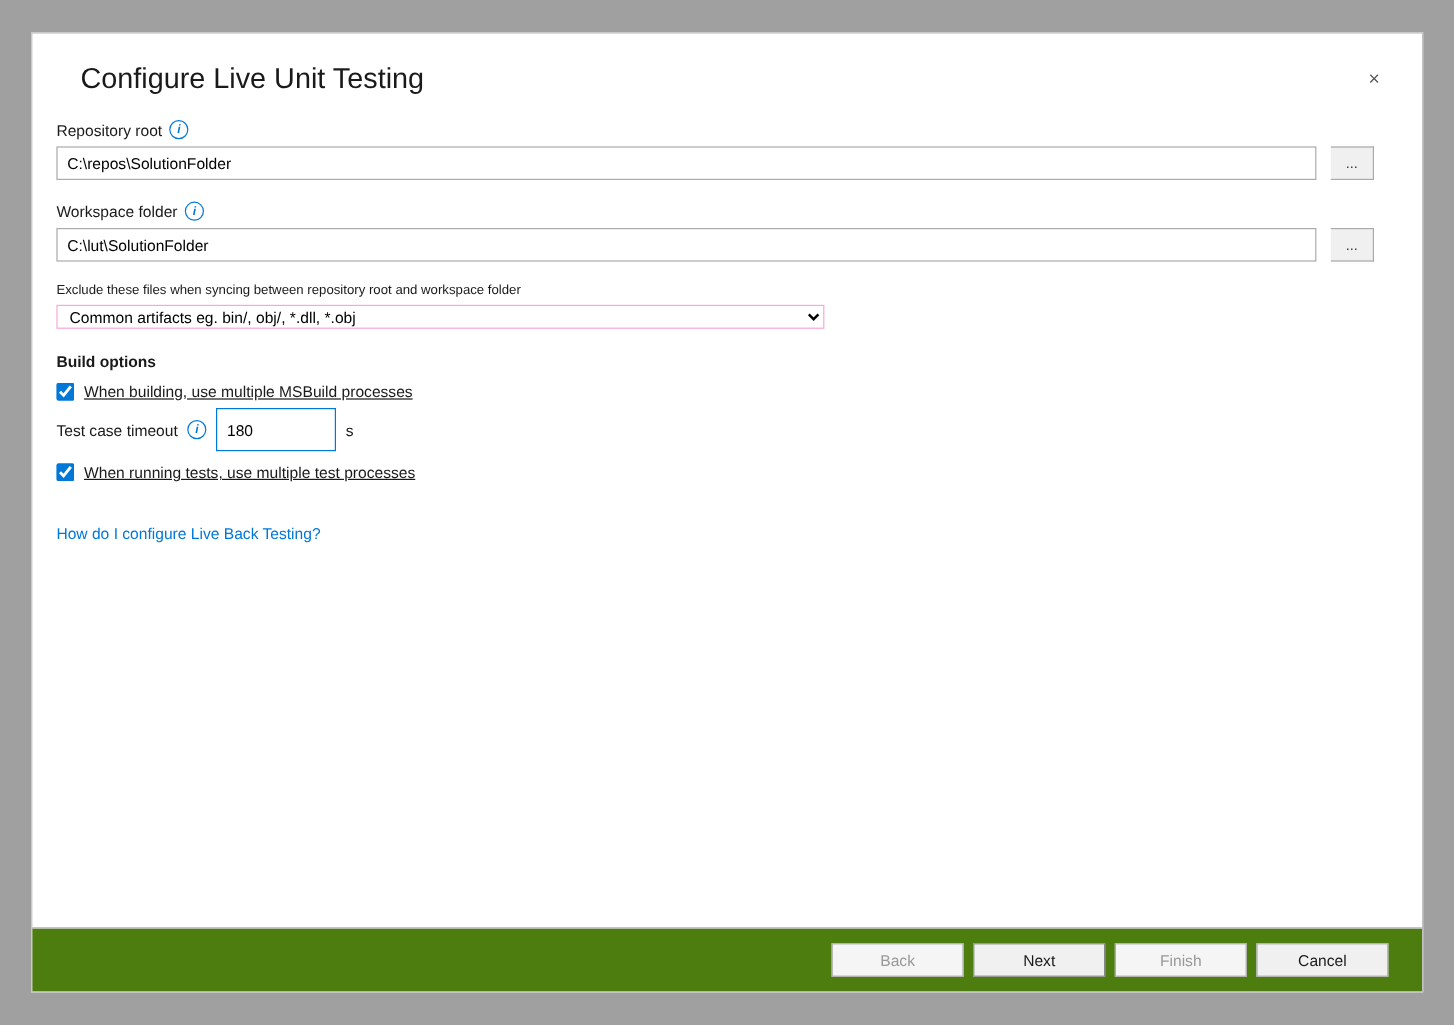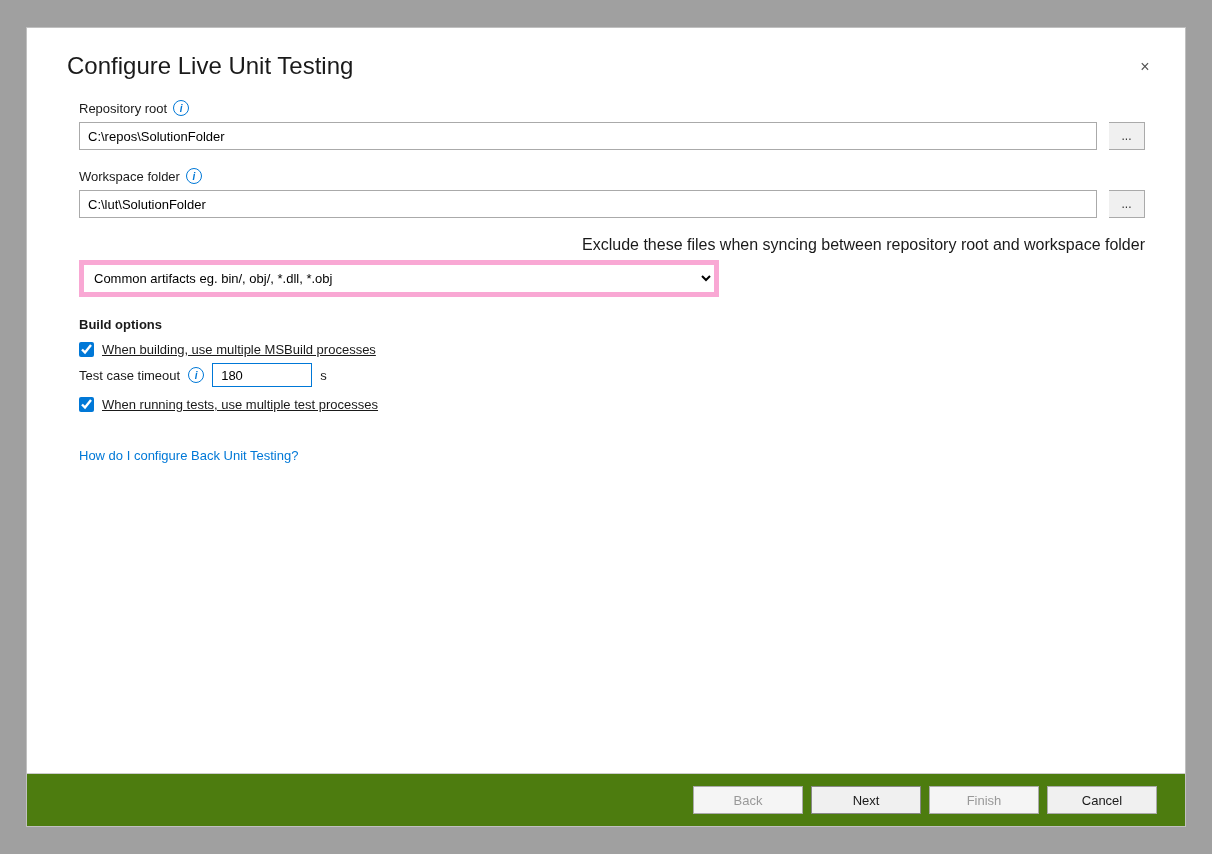--- a/index.html
+++ b/index.html
@@ -42,21 +42,21 @@
       cursor: pointer;
       font-size: 16px;
       color: #555;
       display: flex;
       align-items: center;
       justify-content: center;
       margin-top: 2px;
     }
     .dialog-content {
       flex: 1;
-      padding: 10px 40px 20px 52px;
+      padding: 10px 40px 20px 20px;
     }
     .field-group {
       margin-bottom: 18px;
     }
     .field-label {
       display: flex;
       align-items: center;
       gap: 6px;
       margin-bottom: 6px;
       font-size: 13px;
@@ -95,32 +95,31 @@
       border-left: none;
       background: #f0f0f0;
       cursor: pointer;
       font-size: 12px;
       display: flex;
       align-items: center;
       justify-content: center;
       color: #333;
     }
     .exclude-label {
-      font-size: 16px;
+      font-size: 11px;
       margin-bottom: 6px;
-      text-align: right;
     }
     .dropdown-row {
       display: flex;
       align-items: center;
     }
     .dropdown-select {
       width: 640px;
-      height: 37px;
-      border: 5px solid #f9a8d4;
+      height: 20px;
+      border: 1px solid #f9a8d4;
       background: #fff;
       font-size: 13px;
       padding: 0 6px;
       outline: none;
       cursor: pointer;
     }
     .section-title {
       font-size: 13px;
       font-weight: bold;
       margin-bottom: 10px;
@@ -144,21 +143,21 @@
       font-size: 13px;
     }
     .timeout-row {
       display: flex;
       align-items: center;
       gap: 8px;
       margin-bottom: 10px;
     }
     .timeout-input {
       width: 100px;
-      height: 24px;
+      height: 36px;
       border: 1px solid #0078d7;
       padding: 0 8px;
       font-size: 13px;
       outline: none;
     }
     .timeout-unit {
       font-size: 13px;
     }
     .help-link {
       color: #0078d7;
@@ -251,21 +250,21 @@
       <span class="info-icon">i</span>
       <input class="timeout-input" type="text" value="180" style="">
       <span class="timeout-unit">s</span>
     </div>
     <div class="checkbox-row">
       <input class="checkbox-input" type="checkbox" id="cb-processes" checked="" style="">
       <label class="checkbox-label" for="cb-processes">When running tests, use multiple test processes</label>
     </div>
 
     
-    <a class="help-link" href="#">How do I configure Back Unit Testing?</a>
+    <a class="help-link" href="#">How do I configure Live Back Testing?</a>
 
   </div>
 
   <div class="dialog-footer">
     <button class="footer-btn" disabled="">Back</button>
     <button class="footer-btn primary">Next</button>
     <button class="footer-btn" disabled="">Finish</button>
     <button class="footer-btn">Cancel</button>
   </div>
 </div>

